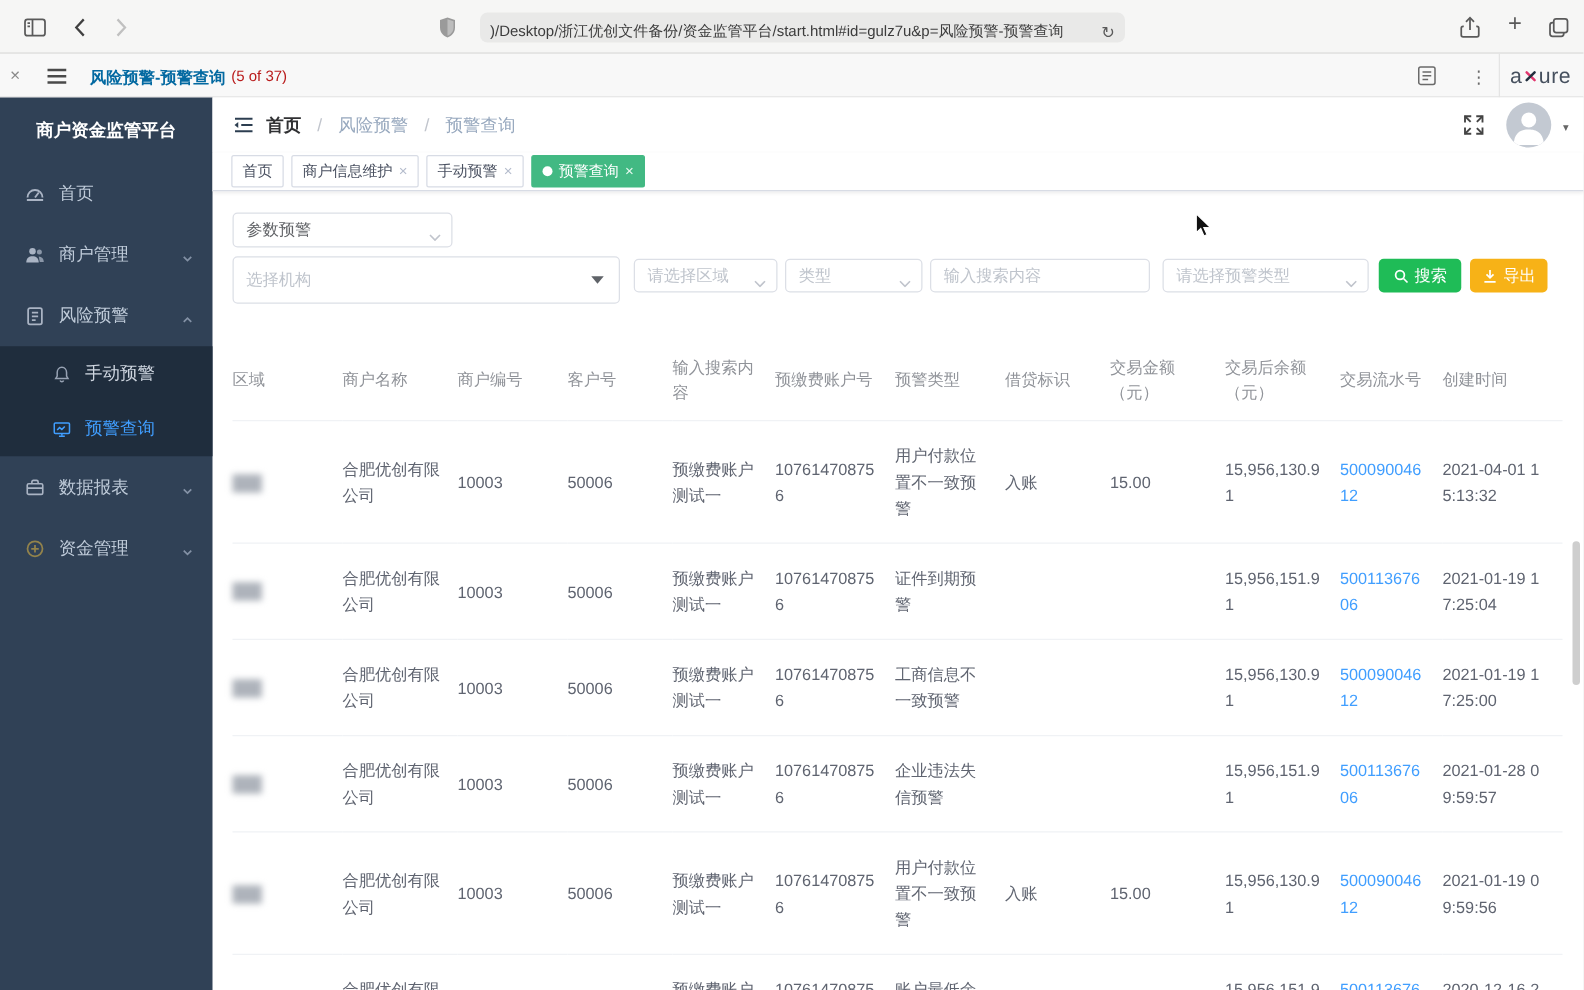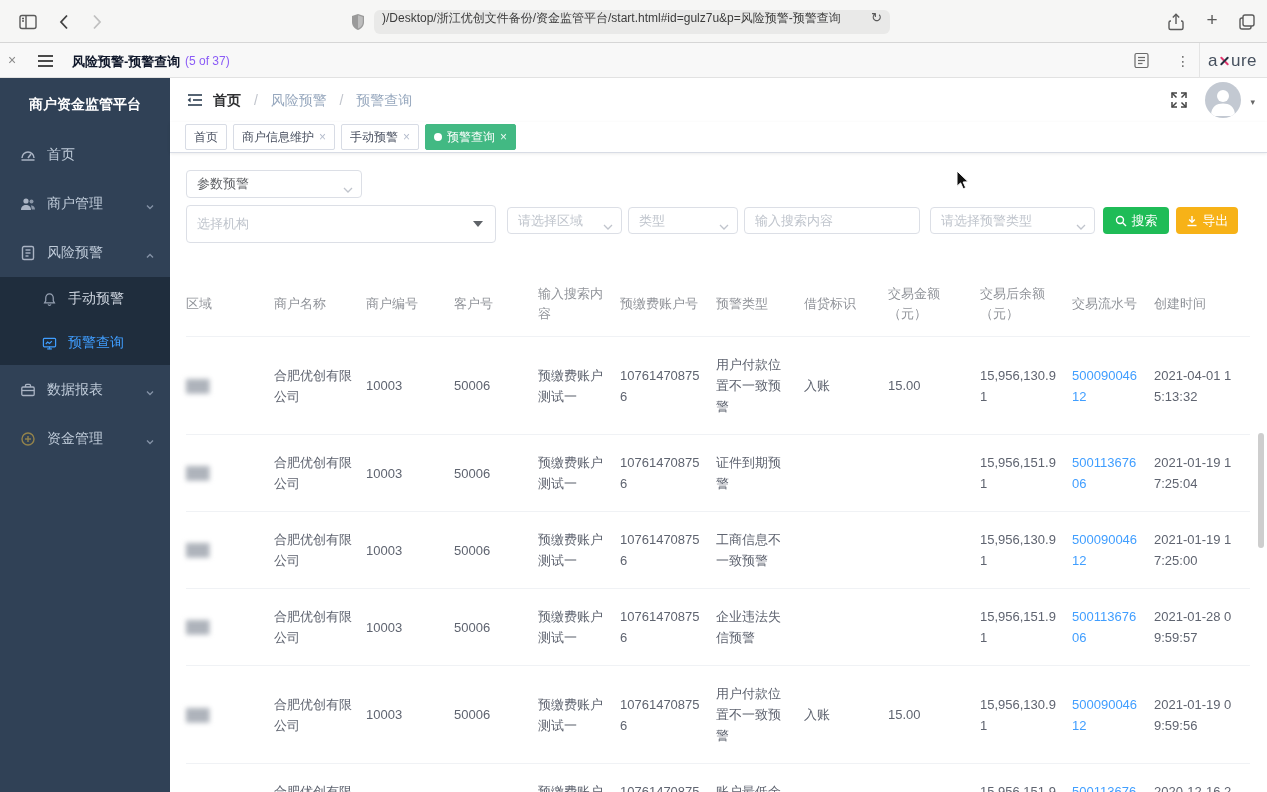--- a/index.html
+++ b/index.html
@@ -6,33 +6,33 @@
   html,body { background:#e8e8e8; }
   #screen {
     position: relative; width: 1267px; height: 792px; overflow: hidden;
     background: #fff; font-family: "Liberation Sans", "DejaVu Sans", sans-serif;
   }
   
   .browser-bar { position:absolute; left:0; top:0; width:1267px; height:43px;
     background:#f6f6f5; border-bottom:1px solid #d6d6d6; }
   .bicon { position:absolute; top:12px; width:20px; height:20px; color:#5a5a5a; cursor:pointer; }
   .bicon svg { width:100%; height:100%; display:block; }
-  .url-pill { position:absolute; left:374px; top:10px; width:516px; height:24px;
-    background:#e9e9e8; border-radius:6px; display:flex; align-items:flex-start;
+  .url-pill { position:absolute; left:384px; top:10px; width:516px; height:24px;
+    background:#e9e9e8; border-radius:6px; display:flex; align-items:flex-end;
     padding:0 8px; font-size:12px; color:#3c3c3c;gap:22px; }
   .url-text { white-space:nowrap; overflow:hidden; flex:1; }
   .reload { color:#5a5a5a; font-size:13px; margin-left:6px; cursor:pointer; }
   
   .axure-bar { position:absolute; left:0; top:43px; width:1267px; height:35px;
     background:#f8f8f8; border-bottom:1px solid #e2e2e2; }
   .ax-close { position:absolute; left:8px; top:9px; font-size:14px; color:#8a8a8a; cursor:pointer; }
   .ax-burger { position:absolute; left:38px; top:12px; width:15px; cursor:pointer; }
   .ax-burger i { display:block; height:2px; background:#4a4a4a; margin-bottom:3px; }
-  .ax-title { position:absolute; left:72px; top:10px; font-size:13px; font-weight:bold; color:#0f172a; }
-  .ax-count { position:absolute; left:185px; top:11px; font-size:12px; color:#8b5cf6; }
+  .ax-title { position:absolute; left:72px; top:10px; font-size:13px; font-weight:bold; color:#0369a1; }
+  .ax-count { position:absolute; left:185px; top:11px; font-size:12px; color:#b91c1c; }
   .ax-doc { position:absolute; left:1133px; top:9px; width:17px; height:17px; color:#6a6a6a; cursor:pointer; }
   .ax-kebab { position:absolute; left:1176px; top:10px; font-size:14px; color:#6a6a6a; cursor:pointer; letter-spacing:0; }
   .ax-divider { position:absolute; left:1199px; top:0; width:1px; height:35px; background:#e4e4e4; }
   .ax-logo { position:absolute; left:1208px; top:8px; font-size:17px; color:#46505e; letter-spacing:.5px; cursor:pointer; }
   .ax-x { position:relative; display:inline-block; width:11px; height:11px; margin:0 1px; }
   .ax-x i { position:absolute; left:0; top:5px; width:11px; height:2px; border-radius:1px; }
   .ax-x i.p { transform:rotate(45deg); background:#e2376f; }
   .ax-x i.b { transform:rotate(-45deg); background:#22303f; }
   
   .sidebar { position:absolute; left:0; top:78px; width:170px; height:714px; background:#304156; }

